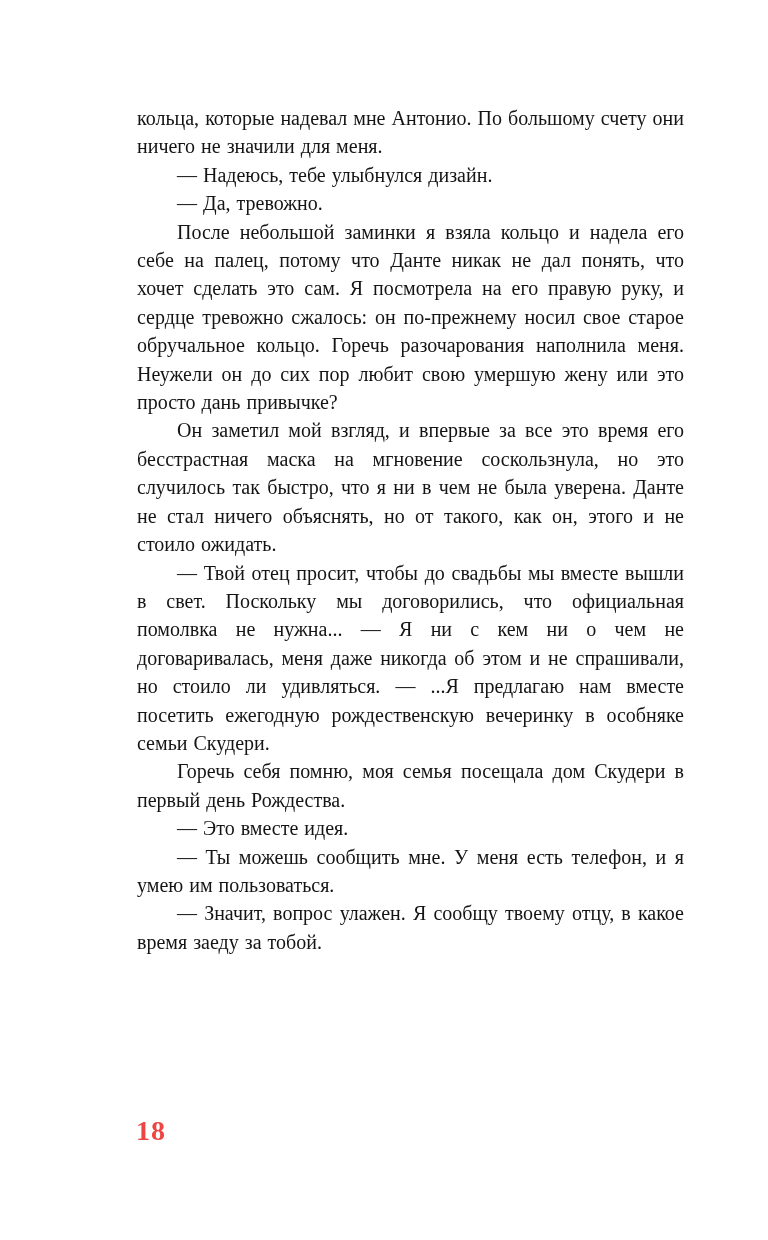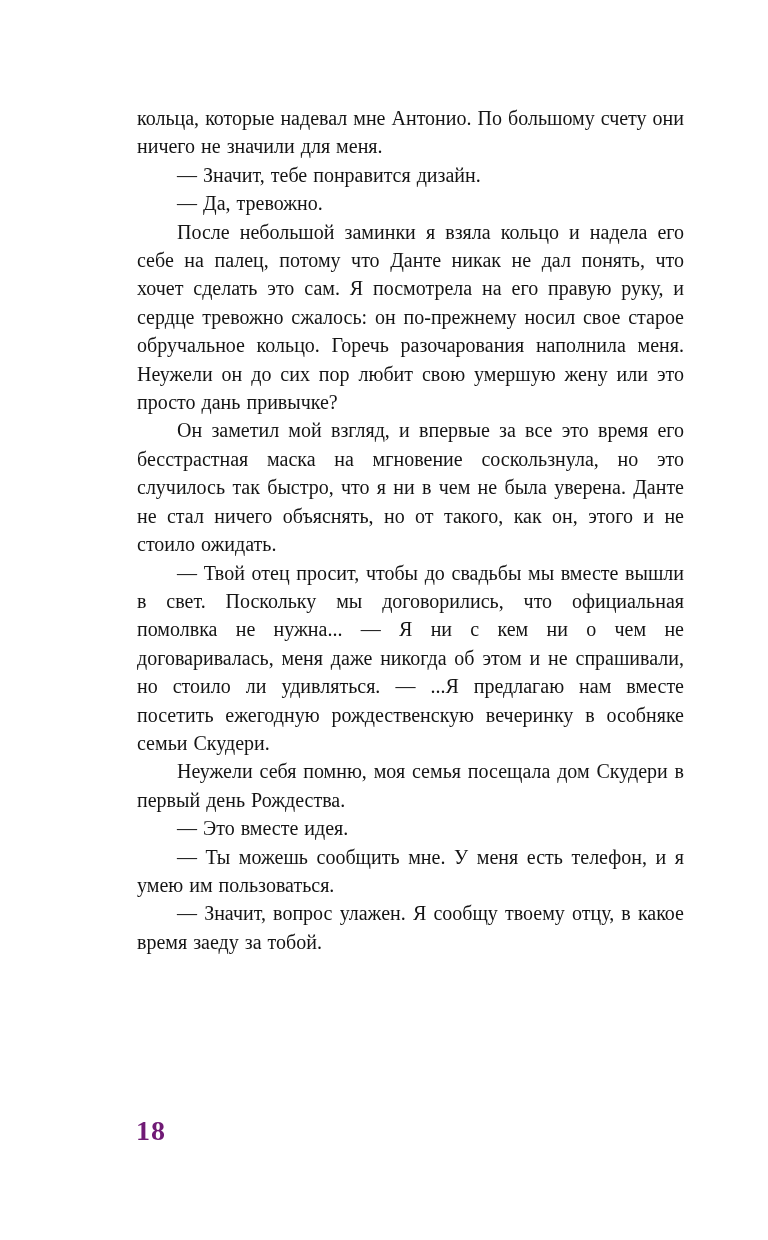--- a/index.html
+++ b/index.html
@@ -34,33 +34,33 @@
   .text-block p.no-indent {
     text-indent: 0;
   }
   .page-number {
     position: absolute;
     left: 136px;
     top: 1115px;
     font-size: 28px;
     font-weight: bold;
     letter-spacing: 1px;
-    color: #701a75;
+    color: #ef4444;
   }
 </style>
 </head>
 <body>
 
 <div class="book-page">
   <div class="text-block">
     <p class="no-indent">кольца, которые надевал мне Антонио. По большому счету они ничего не значили для меня.</p>
-    <p>— Значит, тебе понравится дизайн.</p>
+    <p>— Надеюсь, тебе улыбнулся дизайн.</p>
     <p>— Да, тревожно.</p>
     <p>После небольшой заминки я взяла кольцо и надела его себе на палец, потому что Данте никак не дал понять, что хочет сделать это сам. Я посмотрела на его правую руку, и сердце тревожно сжалось: он по-прежнему носил свое старое обручальное кольцо. Горечь разочарования наполнила меня. Неужели он до сих пор любит свою умершую жену или это просто дань привычке?</p>
     <p>Он заметил мой взгляд, и впервые за все это время его бесстрастная маска на мгновение соскользнула, но это случилось так быстро, что я ни в чем не была уверена. Данте не стал ничего объяснять, но от такого, как он, этого и не стоило ожидать.</p>
     <p>— Твой отец просит, чтобы до свадьбы мы вместе вышли в свет. Поскольку мы договорились, что официальная помолвка не нужна... — Я ни с кем ни о чем не договаривалась, меня даже никогда об этом и не спрашивали, но стоило ли удивляться. — ...Я предлагаю нам вместе посетить ежегодную рождественскую вечеринку в особняке семьи Скудери.</p>
-    <p>Неужели себя помню, моя семья посещала дом Скудери в первый день Рождества.</p>
+    <p>Горечь себя помню, моя семья посещала дом Скудери в первый день Рождества.</p>
     <p>— Это вместе идея.</p>
     <p>— Ты можешь сообщить мне. У меня есть телефон, и я умею им пользоваться.</p>
     <p>— Значит, вопрос улажен. Я сообщу твоему отцу, в какое время заеду за тобой.</p>
   </div>
   <div class="page-number">18</div>
 </div>
 
 </body></html>

